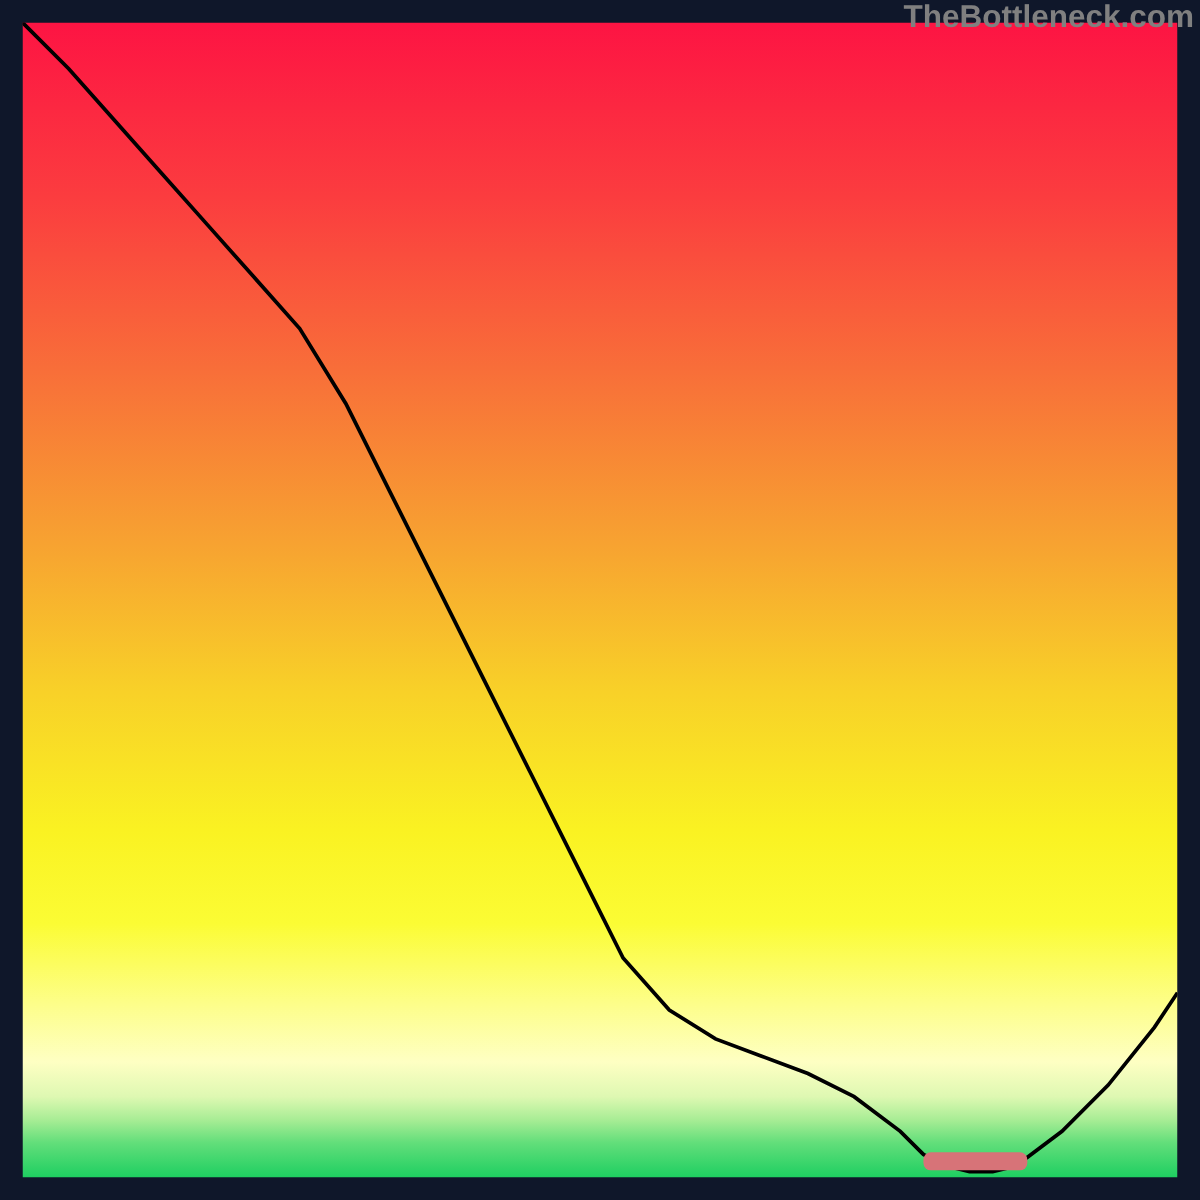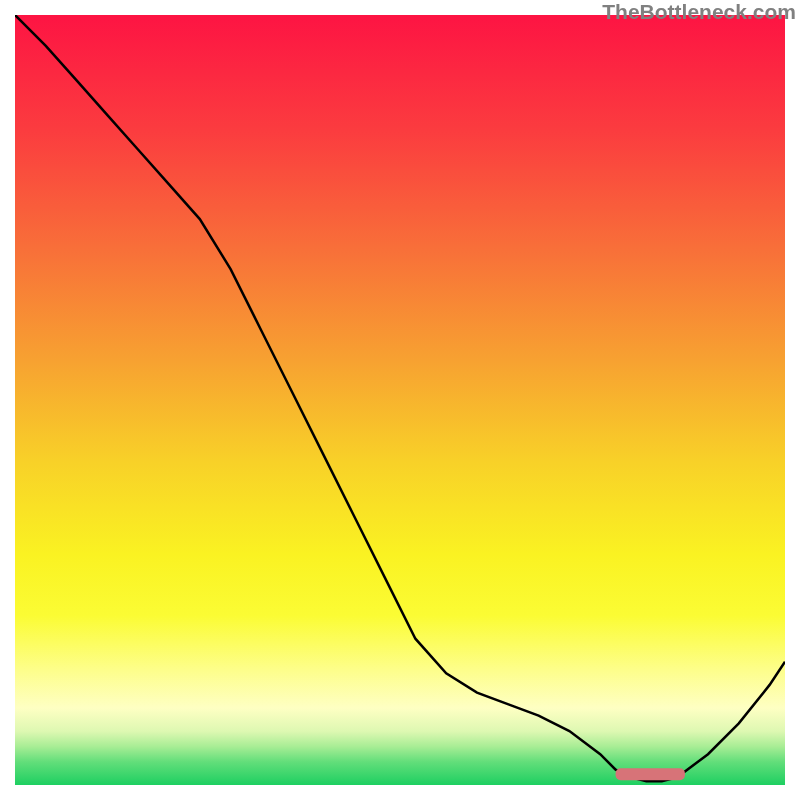--- a/index.html
+++ b/index.html
@@ -7,21 +7,21 @@
     padding: 0;
     width: 800px;
     height: 800px;
     background: #000;
     font-family: Arial, sans-serif;
   }
   .container {
     position: relative;
     width: 800px;
     height: 800px;
-    background: #ffffff;
+    background: #0f172a;
   }
   .plot-area {
     position: absolute;
     left: 15px;
     top: 15px;
     width: 770px;
     height: 770px;
   }
   .attribution {
     position: absolute;

